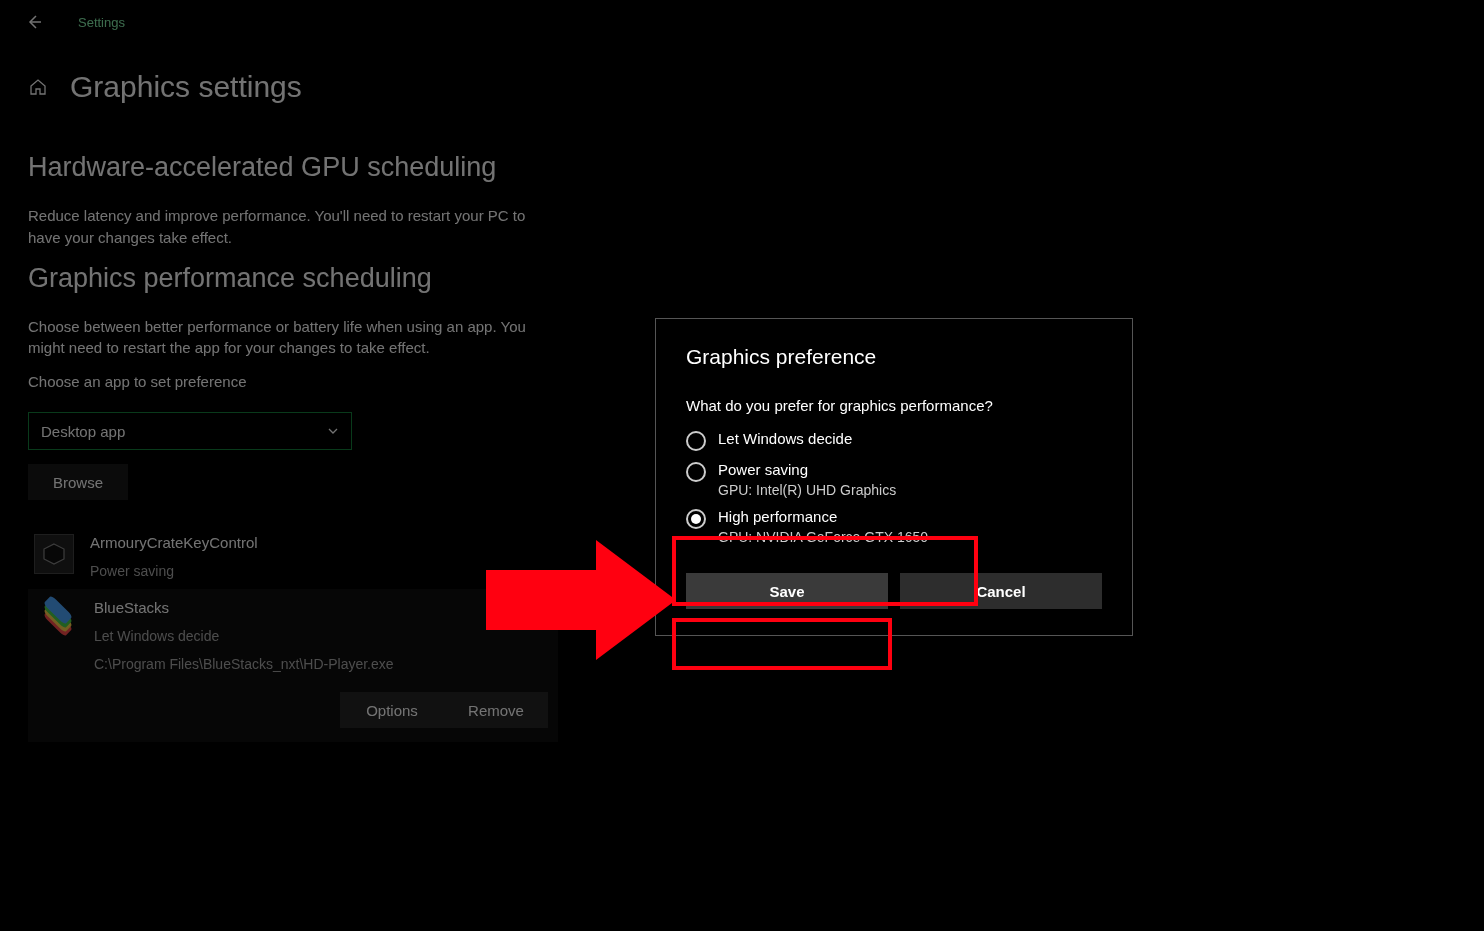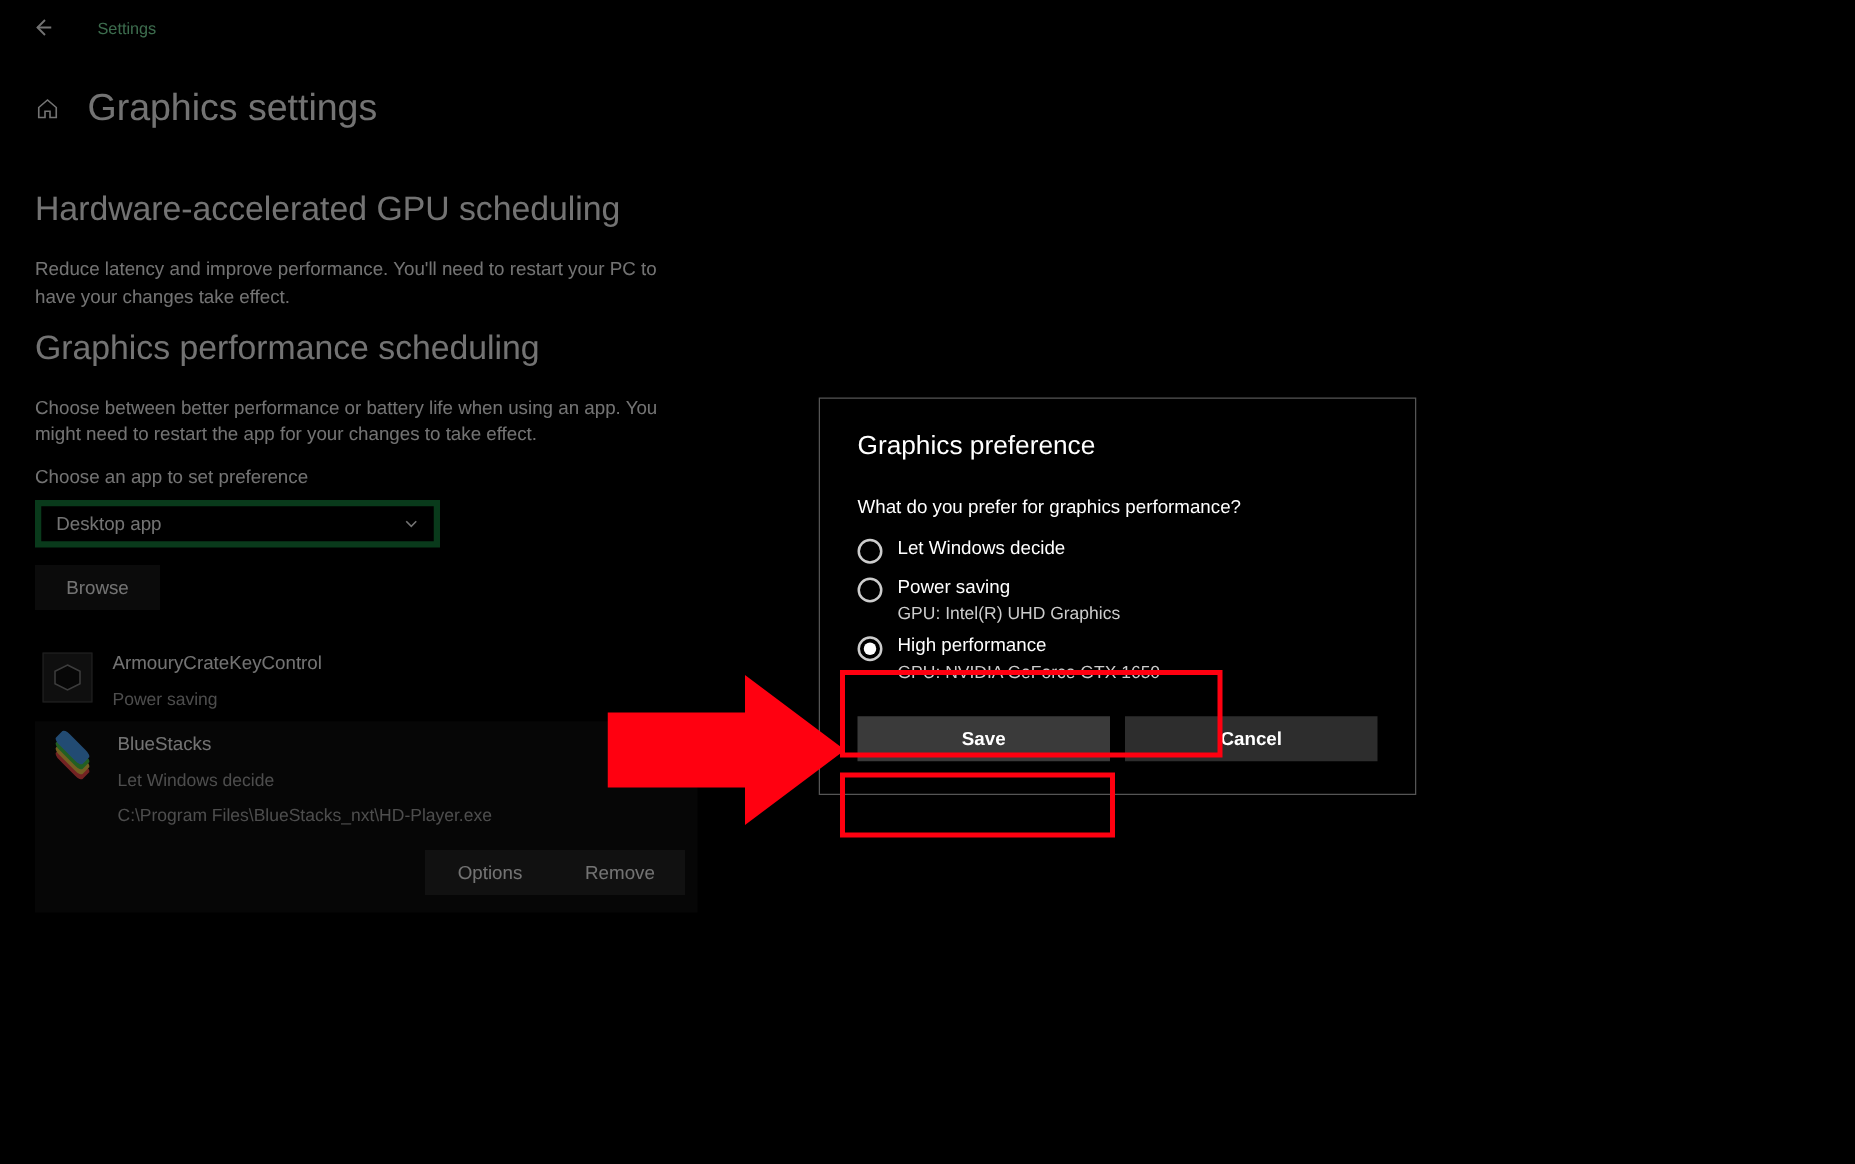--- a/index.html
+++ b/index.html
@@ -40,23 +40,23 @@
   .toggle-row { display: flex; align-items: center; gap: 14px; margin-bottom: 48px; }
   .toggle {
     width: 46px; height: 22px; border: 2px solid #999; border-radius: 11px;
     position: relative; cursor: pointer;
   }
   .toggle-knob {
     position: absolute; width: 12px; height: 12px; border-radius: 50%;
     background: #999; left: 3px; top: 3px;
   }
   .toggle-label { font-size: 15px; color: #fff; }
-  .label-small { font-size: 15px; color: #fff; margin-bottom: 10px; display: block; }
+  .label-small { font-size: 15px; color: #fff; margin-bottom: 22px; display: block; }
   .select {
-    width: 324px; height: 38px; border: 5px solid #15803d; background: #000;
+    width: 324px; height: 38px; border: 1px solid #15803d; background: #000;
     display: flex; align-items: center; justify-content: space-between;
     padding: 0 12px; font-size: 15px; color: #fff; cursor: pointer; margin-bottom:14px;
   }
   .chevron { width: 12px; height: 12px; }
   .browse-btn {
     width: 100px; height: 36px; background: #1a1a1a; border: none;
     color: #fff; font-size: 15px; cursor: pointer; display:flex; align-items:center; justify-content:center;
     margin-bottom: 26px;
   }
   .app-item { display: flex; align-items: flex-start; gap: 16px; padding: 8px 0 10px 6px; }

